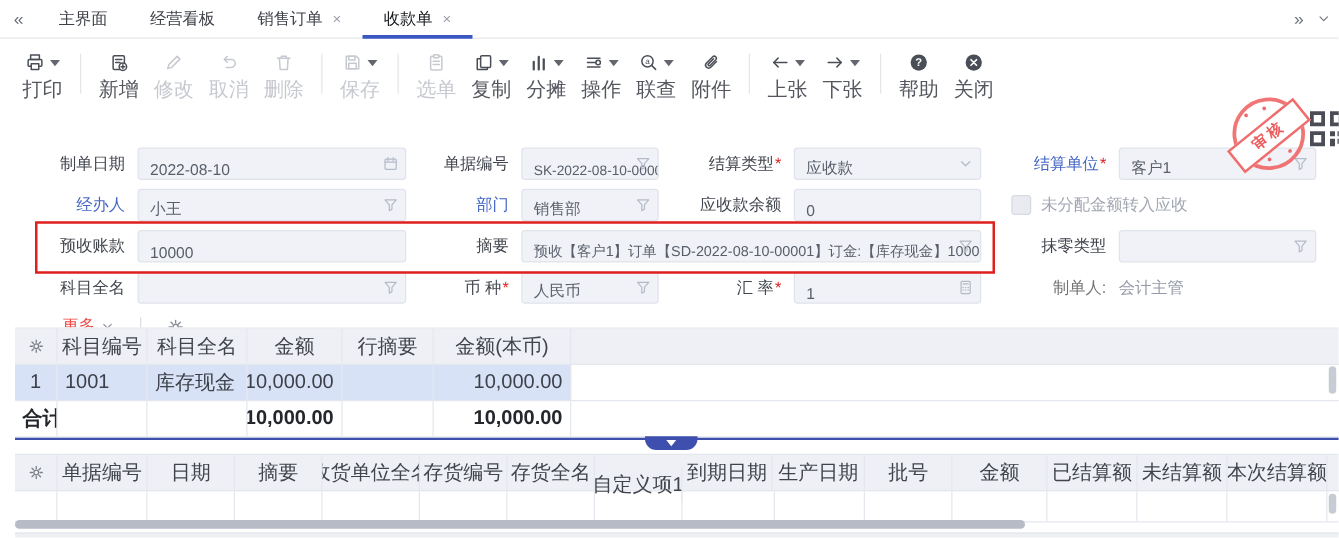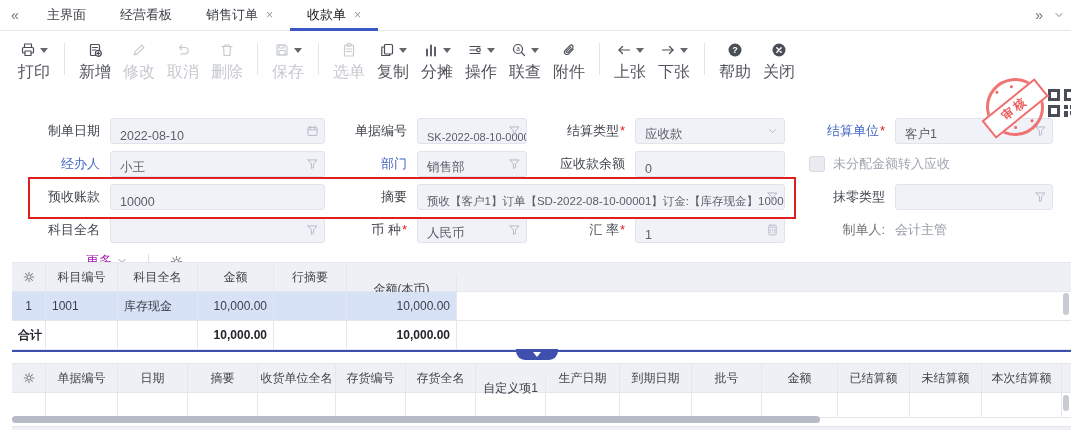--- a/index.html
+++ b/index.html
@@ -49,30 +49,30 @@
   .flabel.link{color:#4467c4;cursor:pointer}
   .req::after{content:"*";color:#e02020;margin-left:1px}
   .ffield{height:26px;background:#f0f2f7;border:1px solid #dfe3ec;border-radius:3px;display:flex;align-items:flex-end;padding:0 22px 0 9px;font-size:12.5px;color:#595f6a;position:relative;white-space:nowrap;overflow:hidden;box-sizing:border-box}
   .ffield.noicon{padding-right:9px}
   .ffield .ficon{position:absolute;right:5px;top:50%;transform:translateY(-50%);color:#b4bac7}
   .ffield .ficon svg{width:13px;height:13px}
   .ffield.wide{grid-column:4 / span 3;font-size:11.5px}
   .checkbox-wrap{grid-column:7 / span 2;display:flex;align-items:center;gap:8px;color:#a0a6b0;font-size:13px;padding-left:14px}
   .checkbox{width:14px;height:14px;border-radius:3px;background:#e9ebf1;border:1px solid #d7dae2}
   .plain-value{color:#949aa5}
-  .more-row{height:26px;display:flex;align-items:center;gap:20px;padding-left:86px;color:#a21caf;margin-top:2px}
+  .more-row{height:26px;display:flex;align-items:center;gap:20px;padding-left:50px;color:#ef4444;margin-top:2px}
   .more-row .more{display:flex;align-items:center;gap:4px;cursor:pointer;font-size:13px}
   .more-row svg{width:12px;height:12px;color:#868b94}
   .more-row .divider{width:1px;height:14px;background:#dcdee3}
   .more-row .gear{color:#8a8f98}
   .more-row .gear svg{width:15px;height:15px}
   .red-box{position:absolute;left:28px;top:70px;width:764px;height:38px;border:2px solid #e01f1f;pointer-events:none;z-index:5}
 
   
-  .gtable{position:absolute;left:12px;right:0;background:#fff;font-size:12px;color:#3c4048;border-top:1px solid #e4e7ee}
+  .gtable{position:absolute;left:12px;right:0;background:#fff;font-size:16px;color:#3c4048;border-top:1px solid #e4e7ee}
   .gr{display:flex;height:28px;border-bottom:1px solid #e4e7ee}
   .gr.head{background:#eef0f5;color:#40444c}
   .tc{box-sizing:border-box;flex:0 0 auto;display:flex;align-items:center;padding:0 6px;border-right:1px solid #e4e7ee;height:100%;overflow:hidden;white-space:nowrap}
   .tc.center{justify-content:center}
   .tc.right{justify-content:flex-end}
   .tc.filler{flex:1 1 auto;border-right:none}
   .tc .gear-glyph{color:#7b808a}
   .tc .gear-glyph svg{width:14px;height:14px}
   .gr.selected .tc:not(.filler){background:#d8e2f7}
   .gr.total .bold{font-weight:bold;color:#23262b}
@@ -504,21 +504,21 @@
             <svg viewBox="0 0 16 16" fill="none" stroke="currentColor" stroke-width="1.2" stroke-linecap="round" stroke-linejoin="round">
               <circle cx="8" cy="8" r="2.2"></circle>
               <path d="M8 2.5v2M8 11.5v2M2.5 8h2M11.5 8h2M4.1 4.1l1.4 1.4M10.5 10.5l1.4 1.4M11.9 4.1l-1.4 1.4M5.5 10.5l-1.4 1.4"></path>
             </svg>
           </span>
         </div>
         <div class="tc center" style="width: 72px;">科目编号</div>
         <div class="tc center" style="width: 80px;">科目全名</div>
         <div class="tc center" style="width: 76px;">金额</div>
         <div class="tc center" style="width: 73px;">行摘要</div>
-        <div class="tc center" style="width: 110px; margin-top: 12px;">金额(本币)</div>
+        <div class="tc center" style="width: 110px;">金额(本币)</div>
         <div class="tc filler"></div>
       </div>
       <div class="gr data selected">
         <div class="tc center" style="width: 34px;">1</div>
         <div class="tc" style="width: 72px;">1001</div>
         <div class="tc" style="width: 80px;">库存现金</div>
         <div class="tc right" style="width: 76px;">10,000.00</div>
         <div class="tc" style="width: 73px;"></div>
         <div class="tc right" style="width: 110px;">10,000.00</div>
         <div class="tc filler"></div>
@@ -548,22 +548,22 @@
             </svg>
           </span>
         </div>
         <div class="tc center" style="width: 72px;">单据编号</div>
         <div class="tc center" style="width: 70px;">日期</div>
         <div class="tc center" style="width: 70px;">摘要</div>
         <div class="tc center" style="width: 78px;">收货单位全名</div>
         <div class="tc center" style="width: 70px;">存货编号</div>
         <div class="tc center" style="width: 70px;">存货全名</div>
         <div class="tc center" style="width: 70px; margin-top: 10px;">自定义项1</div>
+        <div class="tc center" style="width: 72px;">到期日期</div>
         <div class="tc center" style="width: 74px;">生产日期</div>
-        <div class="tc center" style="width: 72px;">到期日期</div>
         <div class="tc center" style="width: 70px;">批号</div>
         <div class="tc center" style="width: 76px;">金额</div>
         <div class="tc center" style="width: 72px;">已结算额</div>
         <div class="tc center" style="width: 72px;">未结算额</div>
         <div class="tc center" style="width: 80px; text-align: center;">本次结算额</div>
         <div class="tc filler"></div>
       </div>
       <div class="gr data">
         <div class="tc center" style="width: 34px;"></div>
         <div class="tc" style="width: 72px;"></div>

